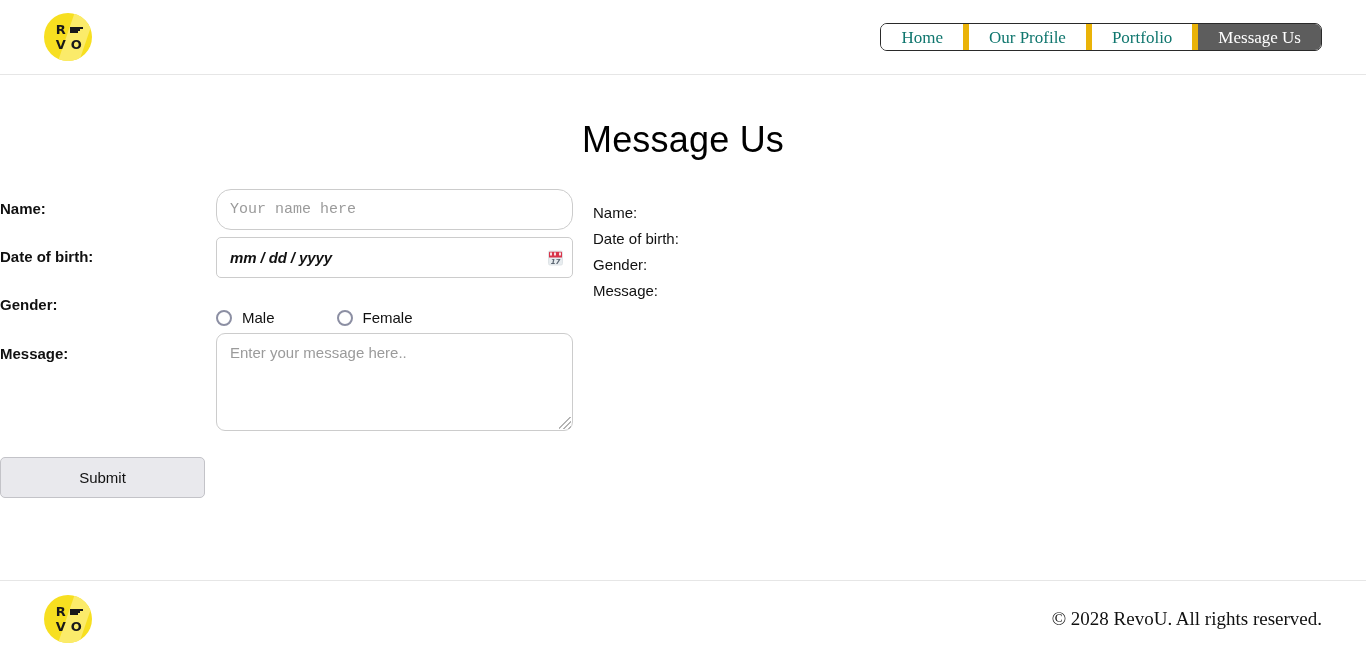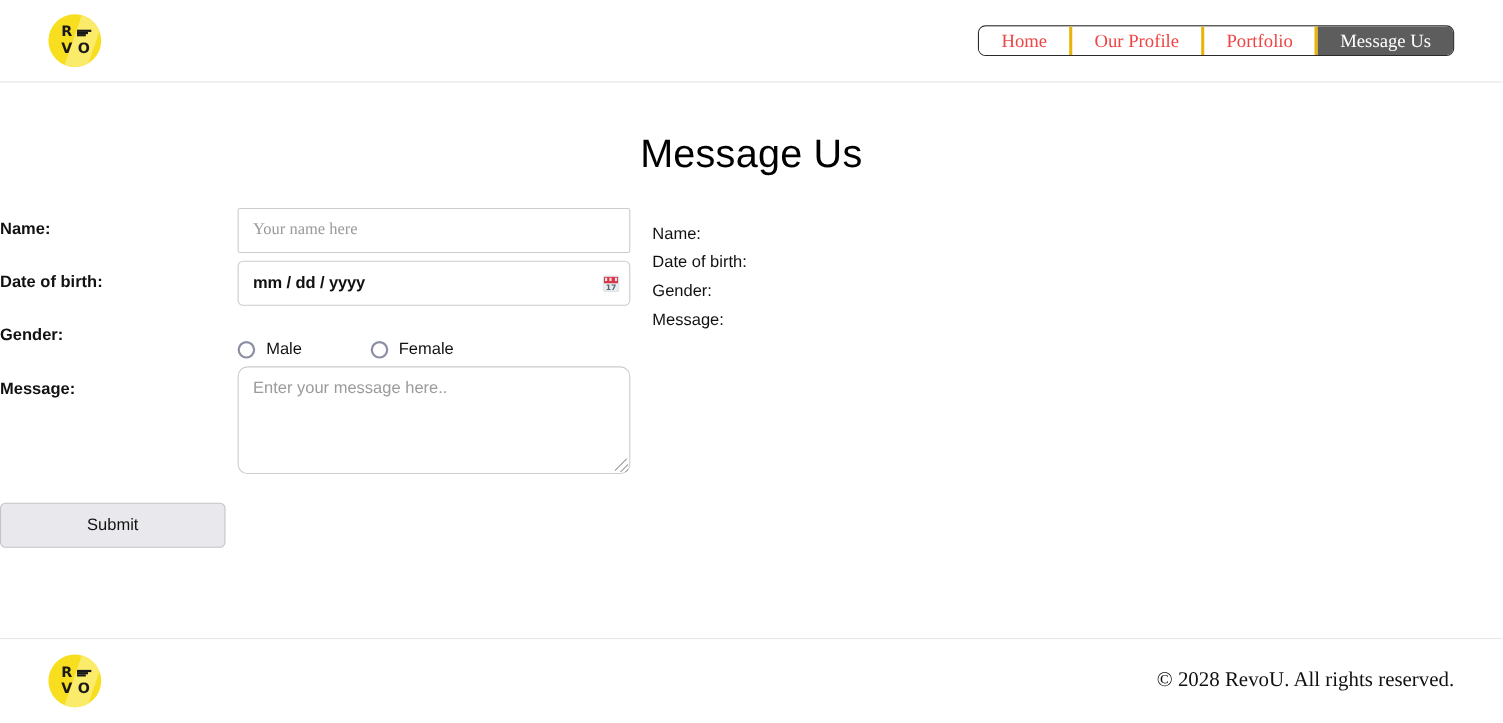--- a/index.html
+++ b/index.html
@@ -78,24 +78,24 @@
     display: flex;
     align-items: stretch;
     border: 1px solid #2a2a2a;
     border-radius: 7px;
     overflow: hidden;
     height: 28px;
   }
   .nav-item {
     font-family: "Liberation Serif", serif;
     font-size: 17px;
-    color: #ef4444;
+    color: #0f766e;
     background: #ffffff;
     border: none;
-    border-right: 3px solid #eab308;
+    border-right: 6px solid #eab308;
     padding: 0 20px;
     display: flex;
     align-items: center;
     justify-content: center;
     cursor: pointer;
     white-space: nowrap;
     line-height: 1;
   }
   .nav-item:last-child { border-right: none; }
   .nav-item.active {
@@ -138,31 +138,31 @@
     color: #111;
     padding-top: 11px;
   }
   .form-label.msg { padding-top: 12px; }
   .field-cell { flex: 1 1 auto; }
 
   .text-input {
     width: 357px;
     height: 41px;
     border: 1px solid #ccc;
-    border-radius: 2px;
+    border-radius: 15px;
     background: #fff;
     padding: 0 13px;
-    font-family: Liberation Serif, serif;
+    font-family: Liberation Mono, monospace;
     font-size: 15px;
     color: #737373;
     outline: none;
   }
   .text-input::placeholder { color: #9b9b9b; }
 
-  .date-wrap { position: relative; width: 357px; }
+  .date-wrap { position: relative; width: 357px; font-style: italic; }
   .date-input {
     width: 357px;
     height: 41px;
     border: 1px solid #ccc;
     border-radius: 5px;
     background: #fff;
     padding: 0 34px 0 13px;
     font-family: "Liberation Sans", sans-serif;
     font-size: 15px;
     font-weight: 600;

